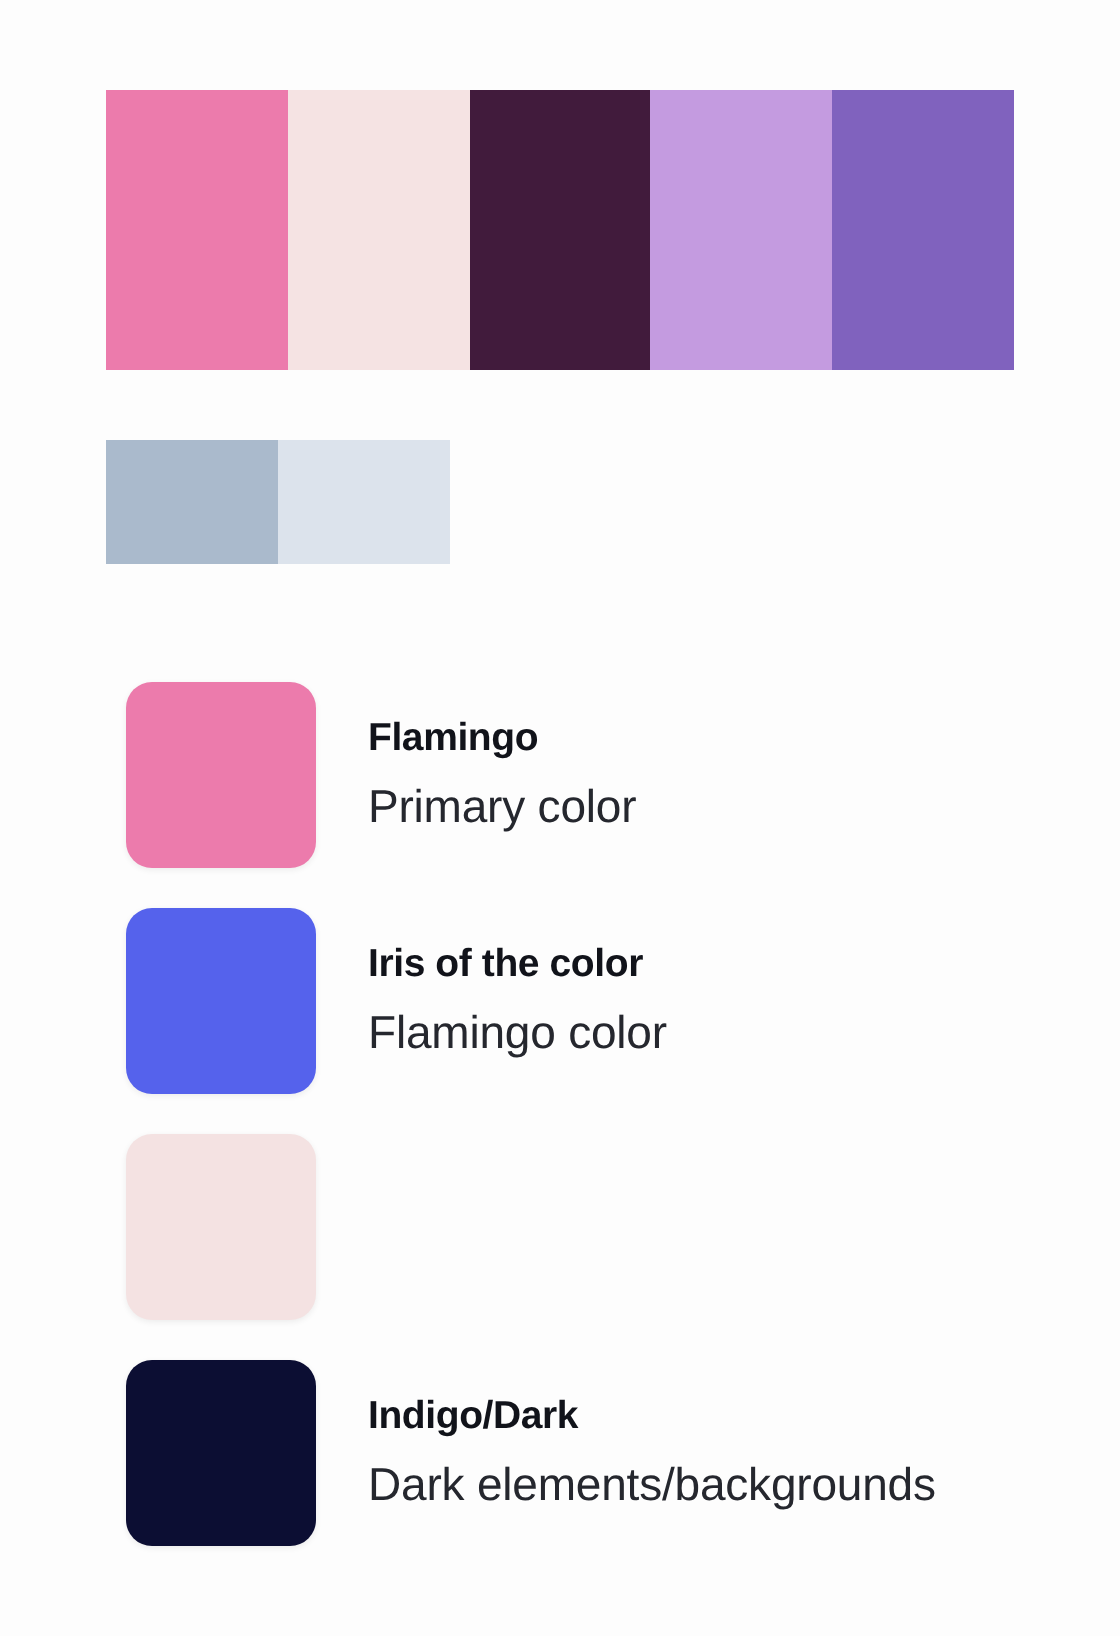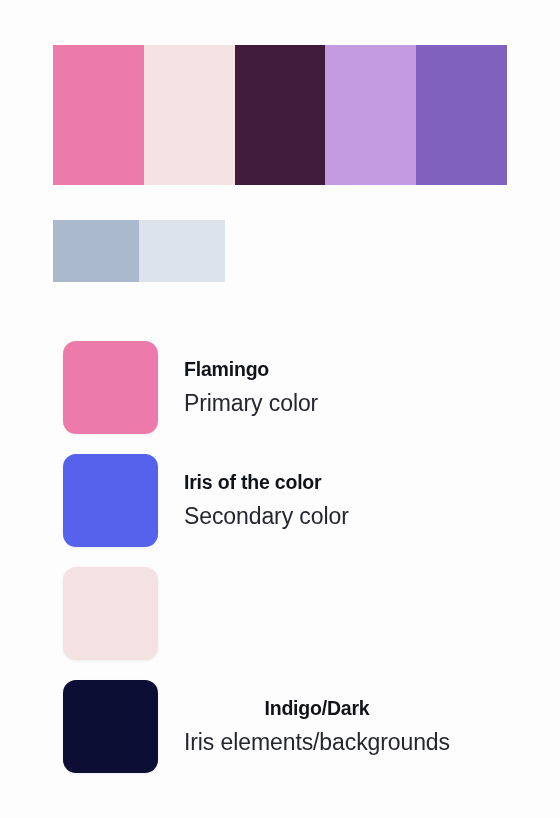--- a/index.html
+++ b/index.html
@@ -62,21 +62,20 @@
   .legend-row {
     position: relative;
     height: 93px;
     margin-bottom: 20px;
     display: flex;
     align-items: center;
     padding-left: 10px;
   }
   .legend-row:last-child {
     margin-bottom: 0;
-    text-align: center;
   }
   .legend-swatch {
     width: 95px;
     height: 93px;
     border-radius: 13px;
     flex: 0 0 auto;
     box-shadow: 0 1px 3px rgba(0,0,0,0.07);
   }
   .legend-text {
     margin-left: 26px;
@@ -125,30 +124,30 @@
       <div class="legend-text">
         <div class="legend-name">Flamingo</div>
         <div class="legend-role">Primary color</div>
       </div>
     </div>
 
     <div class="legend-row">
       <div class="legend-swatch" style="background: rgb(85, 98, 236);"></div>
       <div class="legend-text">
         <div class="legend-name">Iris of the color</div>
-        <div class="legend-role">Secondary color</div>
+        <div class="legend-role">Flamingo color</div>
       </div>
     </div>
 
     <div class="legend-row">
       <div class="legend-swatch" style="background: rgb(244, 226, 226);"></div>
     </div>
 
     <div class="legend-row">
       <div class="legend-swatch" style="background: rgb(12, 14, 51);"></div>
       <div class="legend-text">
         <div class="legend-name">Indigo/Dark</div>
-        <div class="legend-role">Iris elements/backgrounds</div>
+        <div class="legend-role">Dark elements/backgrounds</div>
       </div>
     </div>
 
   </div>
 </div>
 
 </body></html>

